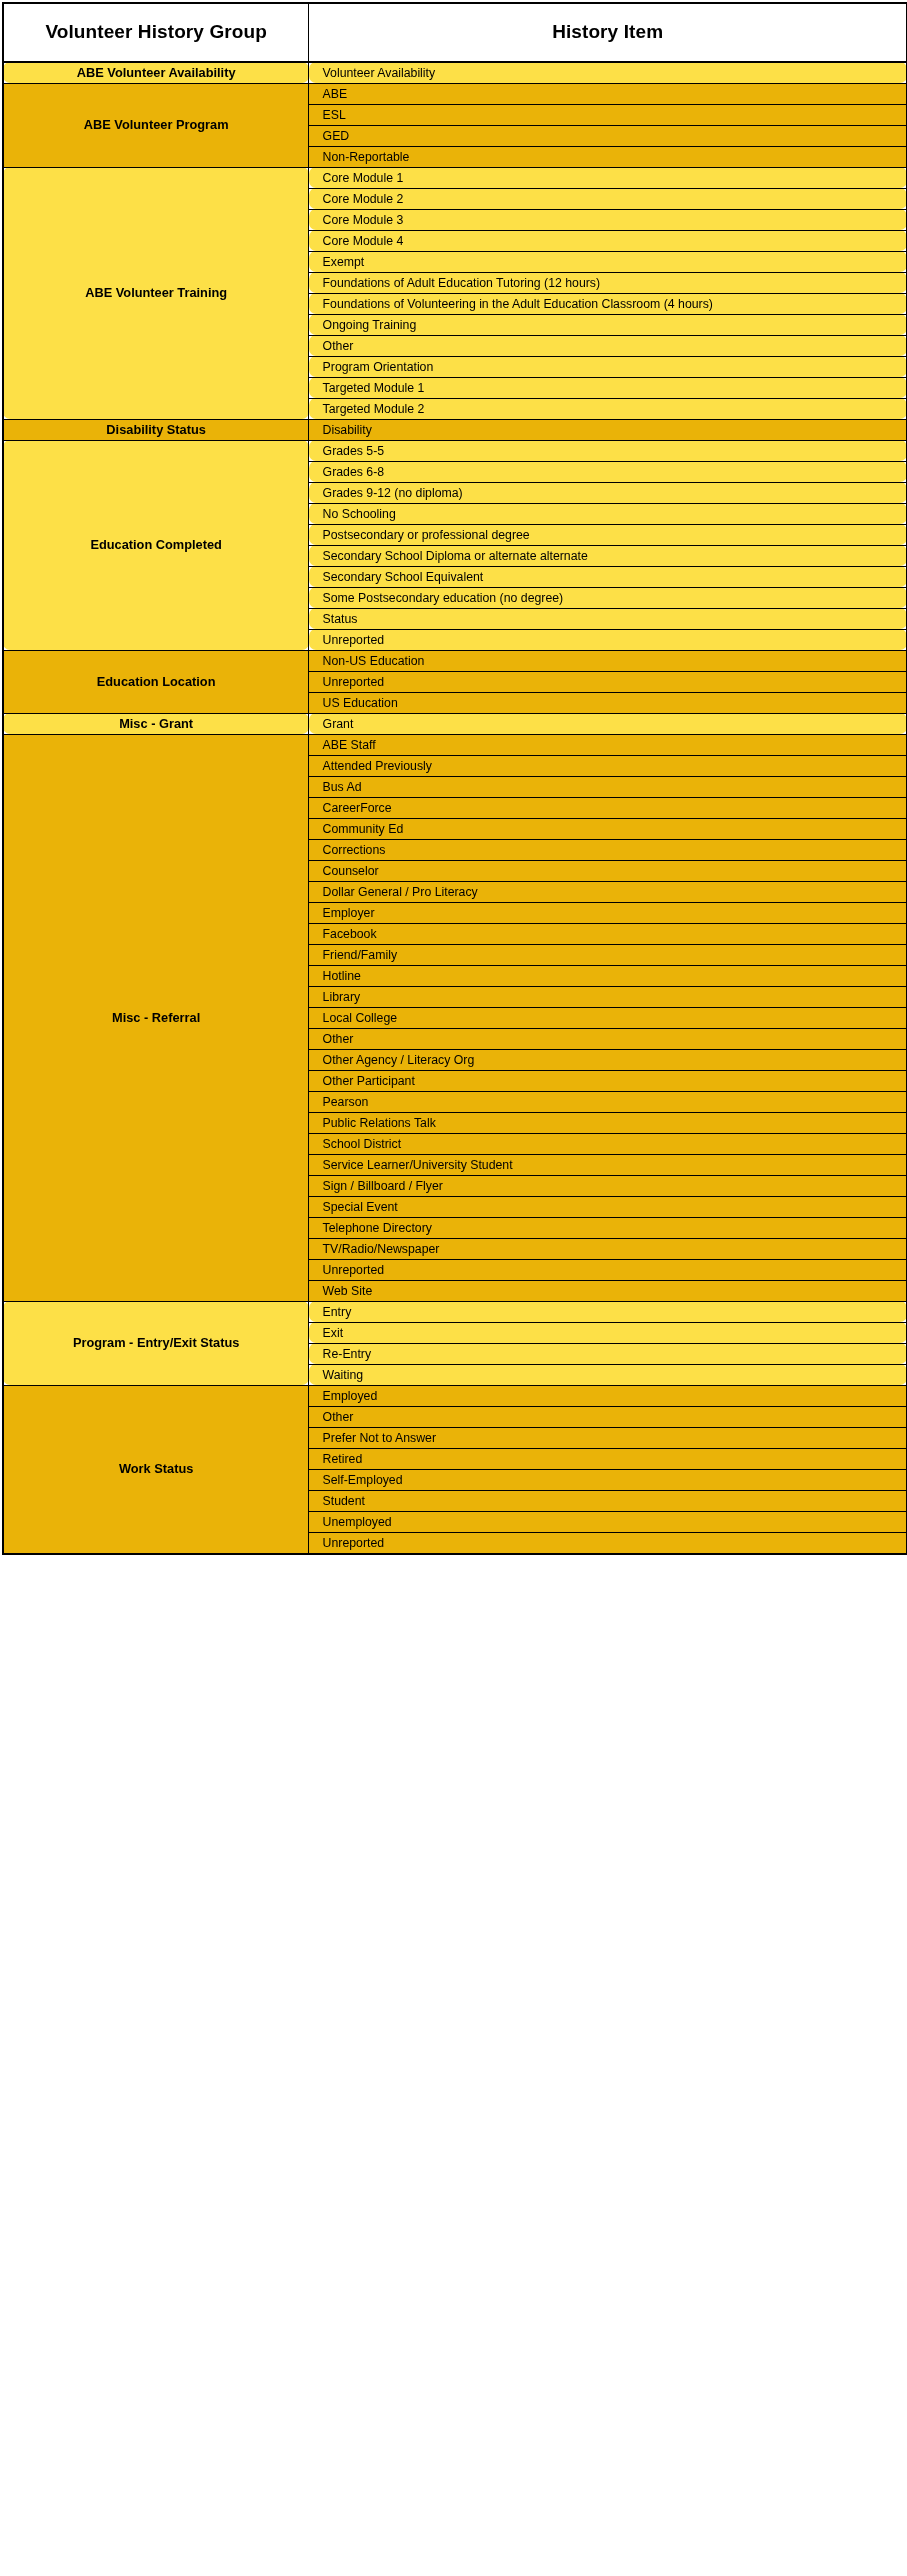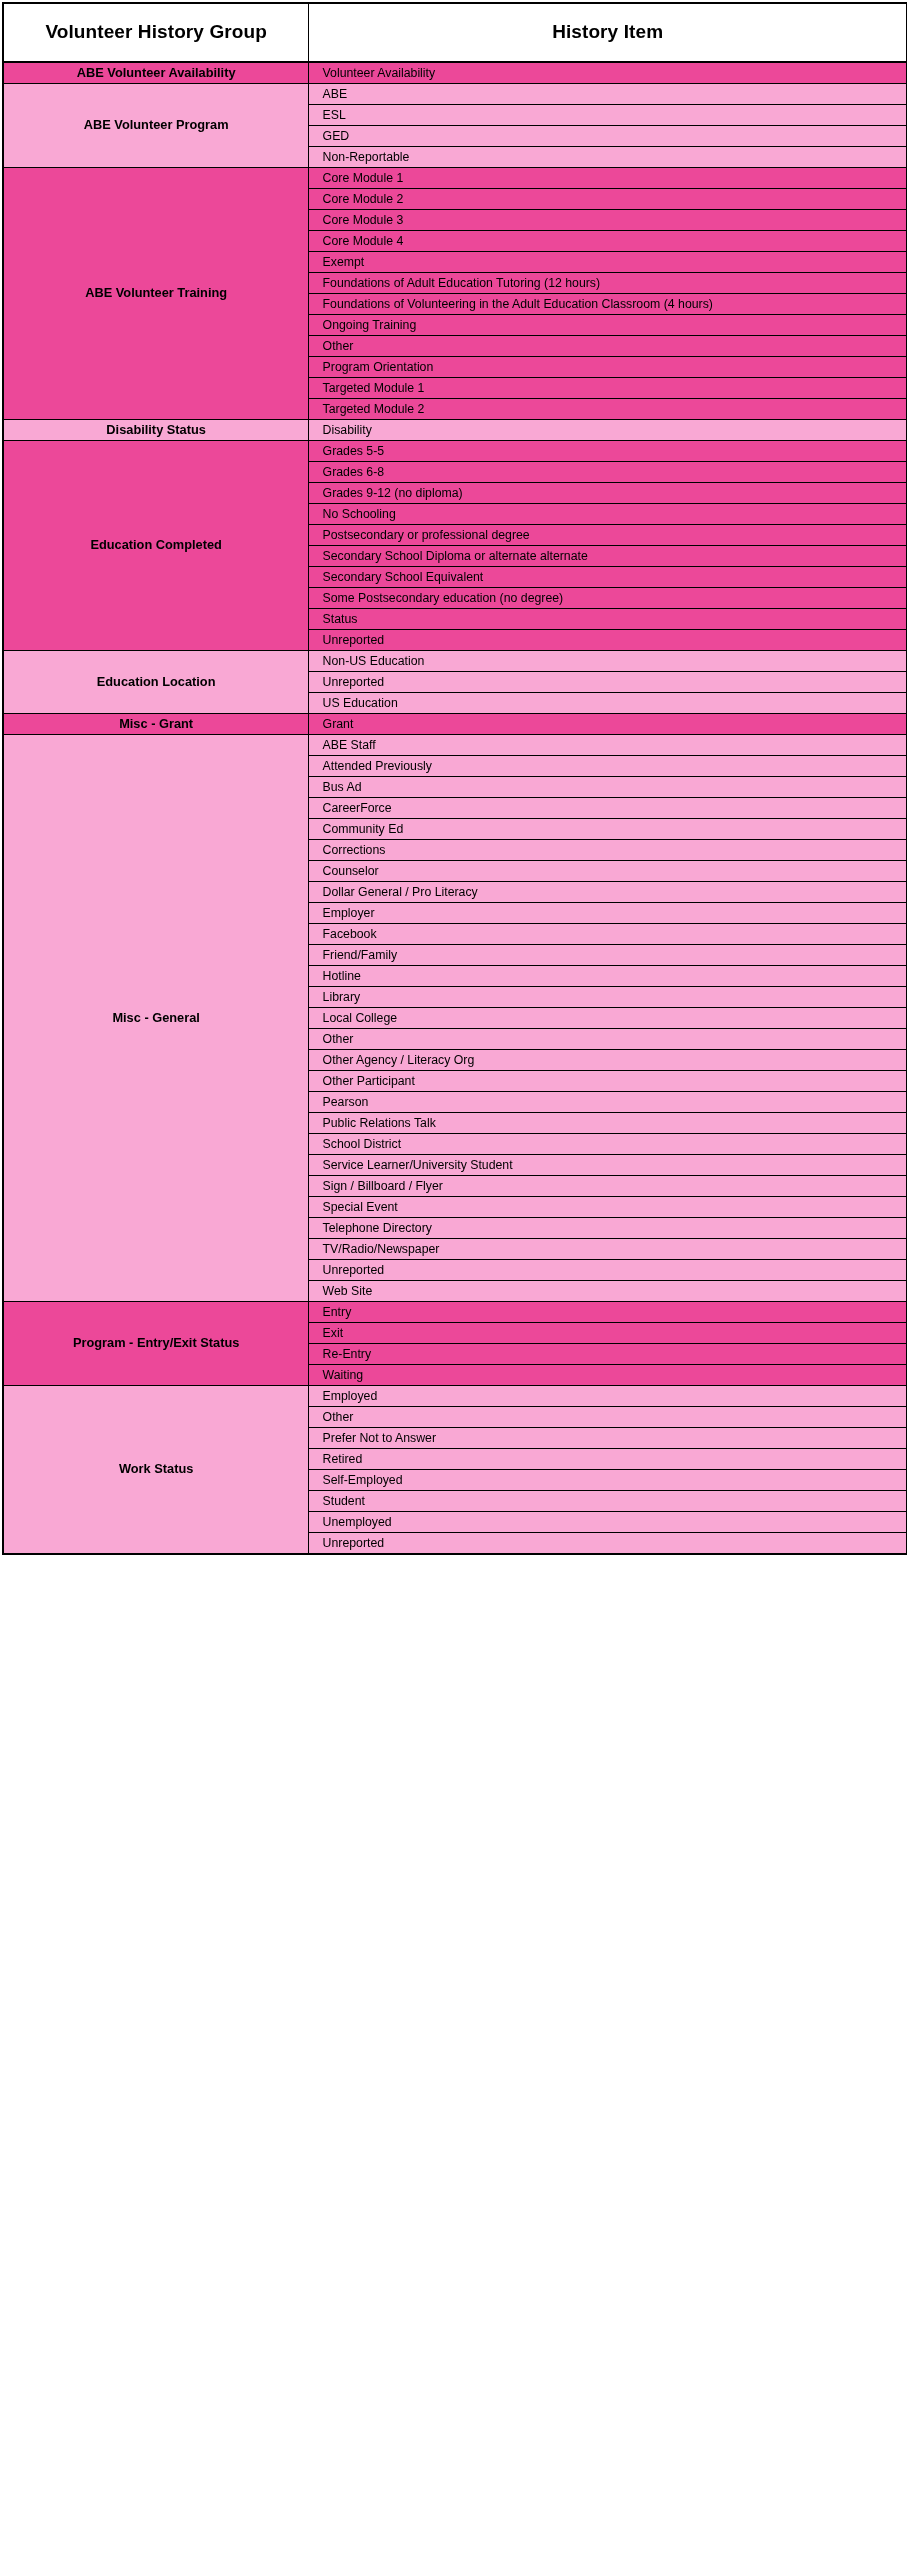--- a/index.html
+++ b/index.html
@@ -62,25 +62,26 @@
     text-align: left;
     vertical-align: middle;
     padding: 0 0 0 13.2px;
     height: 20px;
     line-height: 1.15;
     white-space: nowrap;
     overflow: hidden;
   }
   tr.shaded td.group-cell,
   tr.shaded td.item-cell {
-    background: #ec4899;
+    background: #fde047;
+    border-radius: 7px;
   }
   tr.plain td.group-cell,
   tr.plain td.item-cell {
-    background: #f9a8d4;
+    background: #eab308;
   }
   tbody tr:last-child td {
     border-bottom: 0.9px solid #000000;
   }
 </style>
 </head>
 <body>
 
 <div class="page">
   <table class="history-table">
@@ -192,21 +193,21 @@
           <td class="item-cell">Unreported</td>
         </tr>
         <tr class="plain">
           <td class="item-cell">US Education</td>
         </tr>
         <tr class="shaded">
           <td class="group-cell" rowspan="1">Misc - Grant</td>
           <td class="item-cell">Grant</td>
         </tr>
         <tr class="plain">
-          <td class="group-cell" rowspan="27">Misc - General</td>
+          <td class="group-cell" rowspan="27">Misc - Referral</td>
           <td class="item-cell">ABE Staff</td>
         </tr>
         <tr class="plain">
           <td class="item-cell">Attended Previously</td>
         </tr>
         <tr class="plain">
           <td class="item-cell">Bus Ad</td>
         </tr>
         <tr class="plain">
           <td class="item-cell">CareerForce</td>

